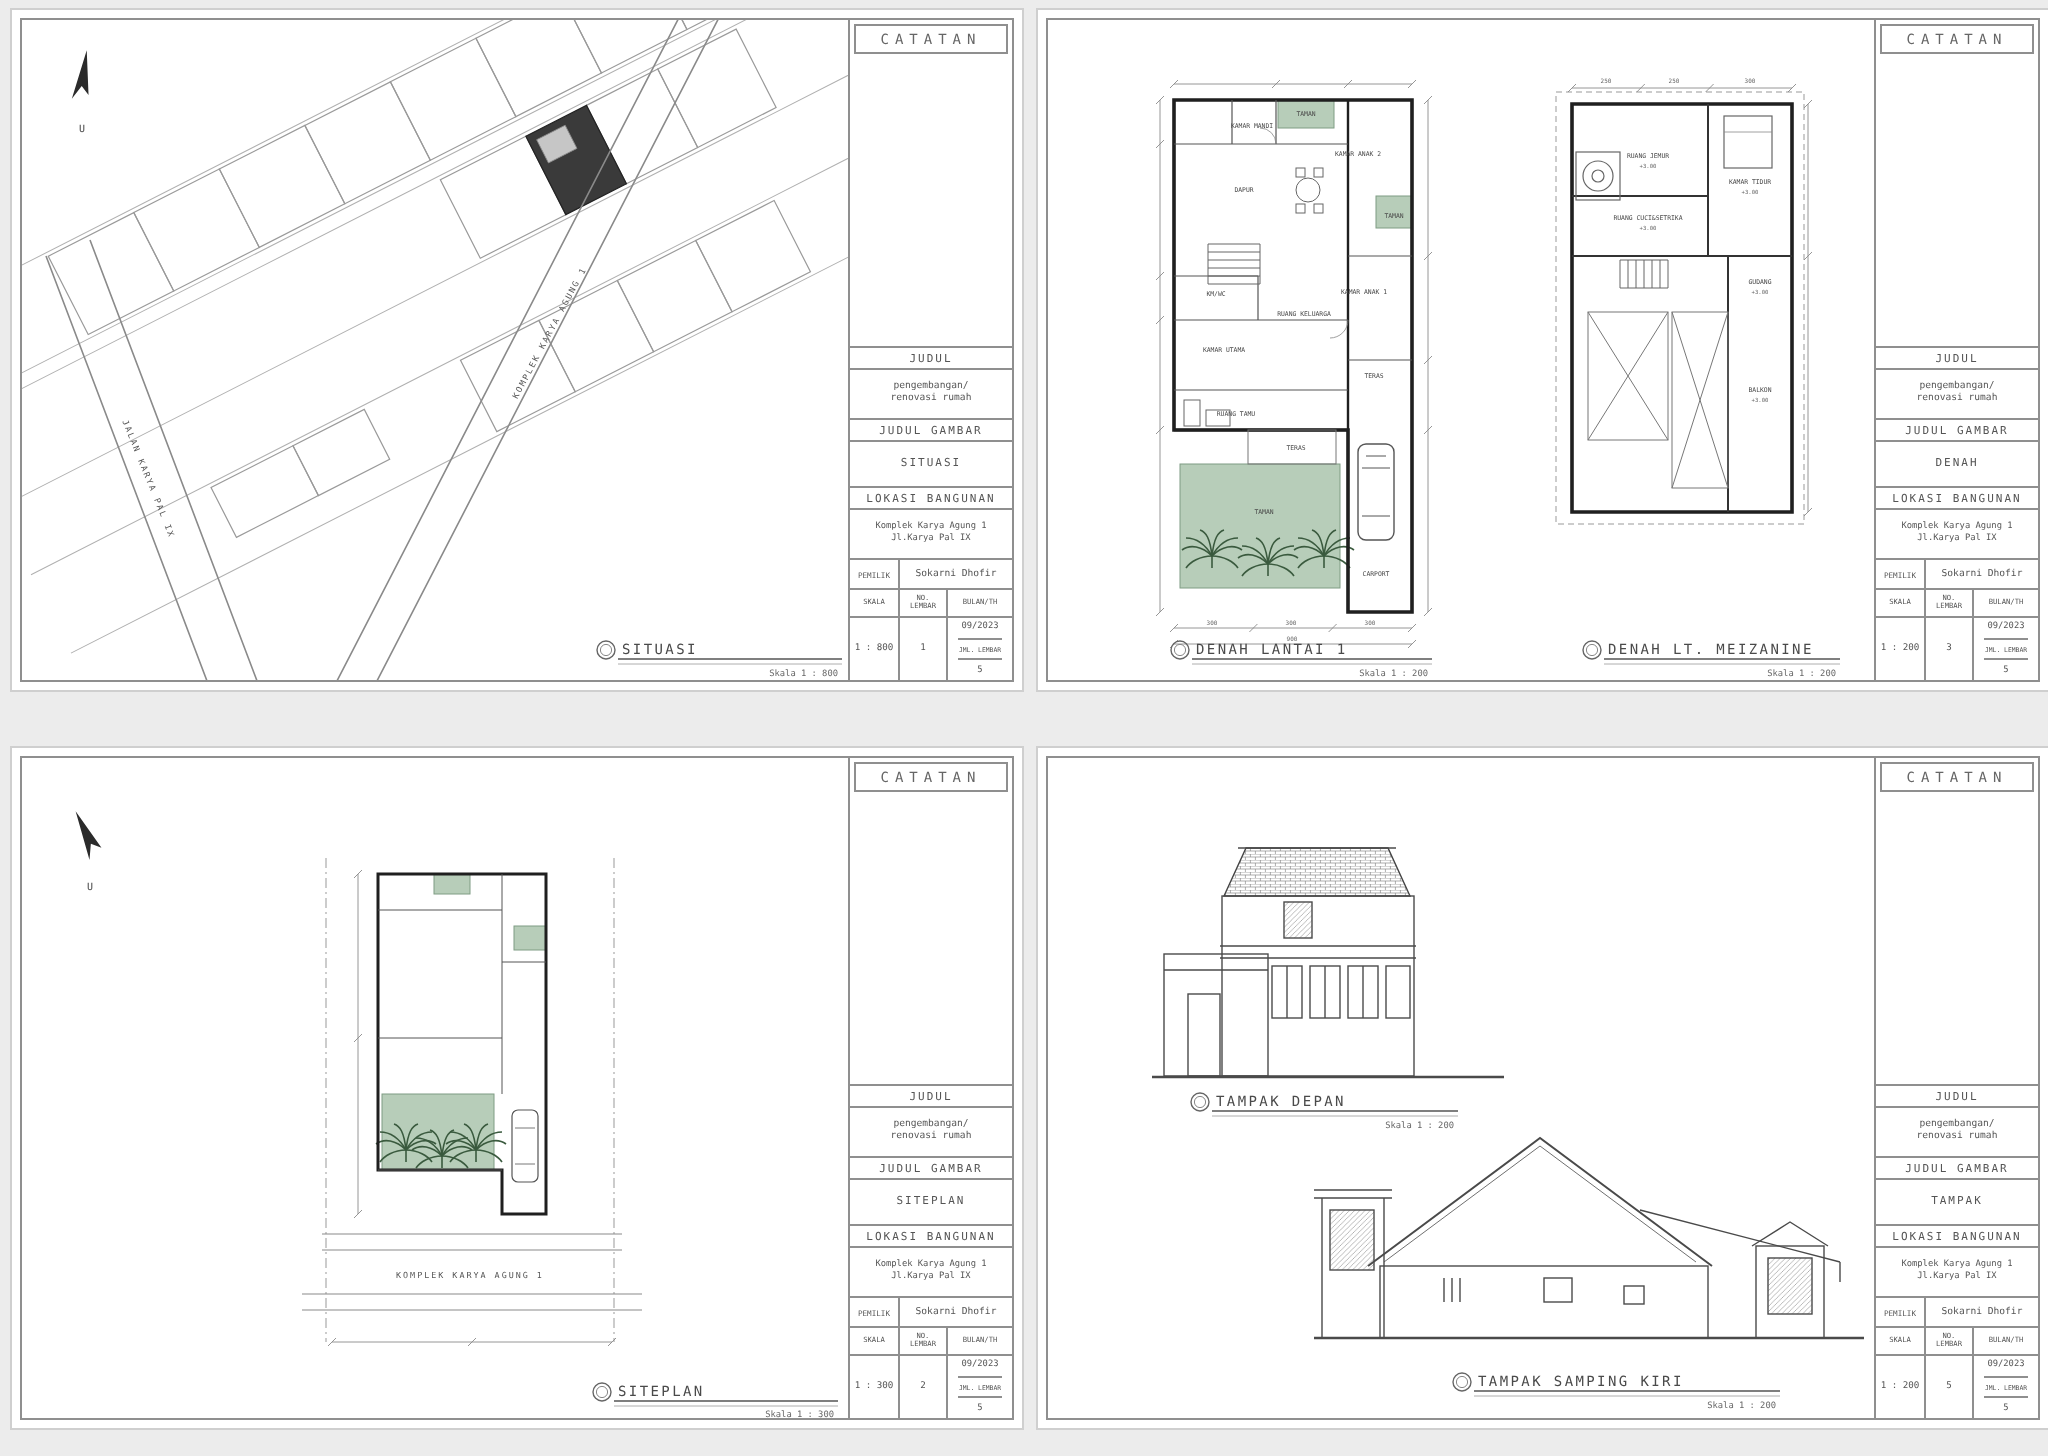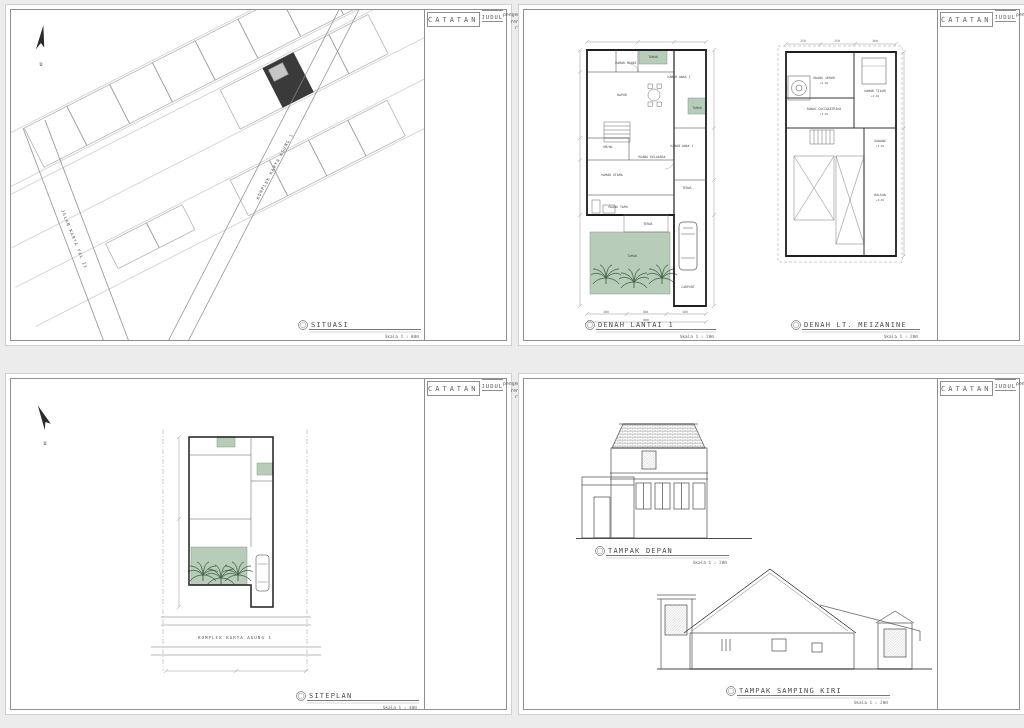--- a/index.html
+++ b/index.html
@@ -3,21 +3,21 @@
 <meta charset="utf-8">
 <style>
   html,body{margin:0;padding:0;}
   body{width:1024px;height:728px;background:#ececec;overflow:hidden;
        font-family:"DejaVu Sans Mono","Liberation Mono",monospace;position:relative;}
   .sheet{position:absolute;width:505px;height:340px;background:#fff;border:1px solid #cfcfcf;}
   .frame{position:absolute;left:4px;top:4px;right:4px;bottom:4px;border:1px solid #8f8f8f;}
   .drawing{position:absolute;left:0;top:0;width:413px;height:330px;}
   
   .tb{position:absolute;top:0;right:0;bottom:0;width:82px;border-left:1px solid #8f8f8f;
-      display:flex;flex-direction:row;color:#555;box-sizing:border-box;background:#fff;}
+      display:flex;flex-direction:column;color:#555;box-sizing:border-box;background:#fff;}
   .tb *{box-sizing:border-box;}
   .catatan{margin:2px;height:15px;line-height:15px;border:1px solid #8f8f8f;text-align:center;
            font-size:7px;letter-spacing:3px;color:#666;}
   .notes{flex:1;}
   .h{height:12px;line-height:12px;border-top:1px solid #8f8f8f;border-bottom:1px solid #8f8f8f;
      text-align:center;font-size:5.5px;letter-spacing:1px;color:#555;}
   .v{text-align:center;display:flex;align-items:center;justify-content:center;font-size:4.8px;color:#555;}
   .v.judul{height:24px;}
   .v.big{height:22px;font-size:5.5px;letter-spacing:1px;}
   .v.lokasi{height:24px;font-size:4.4px;}

